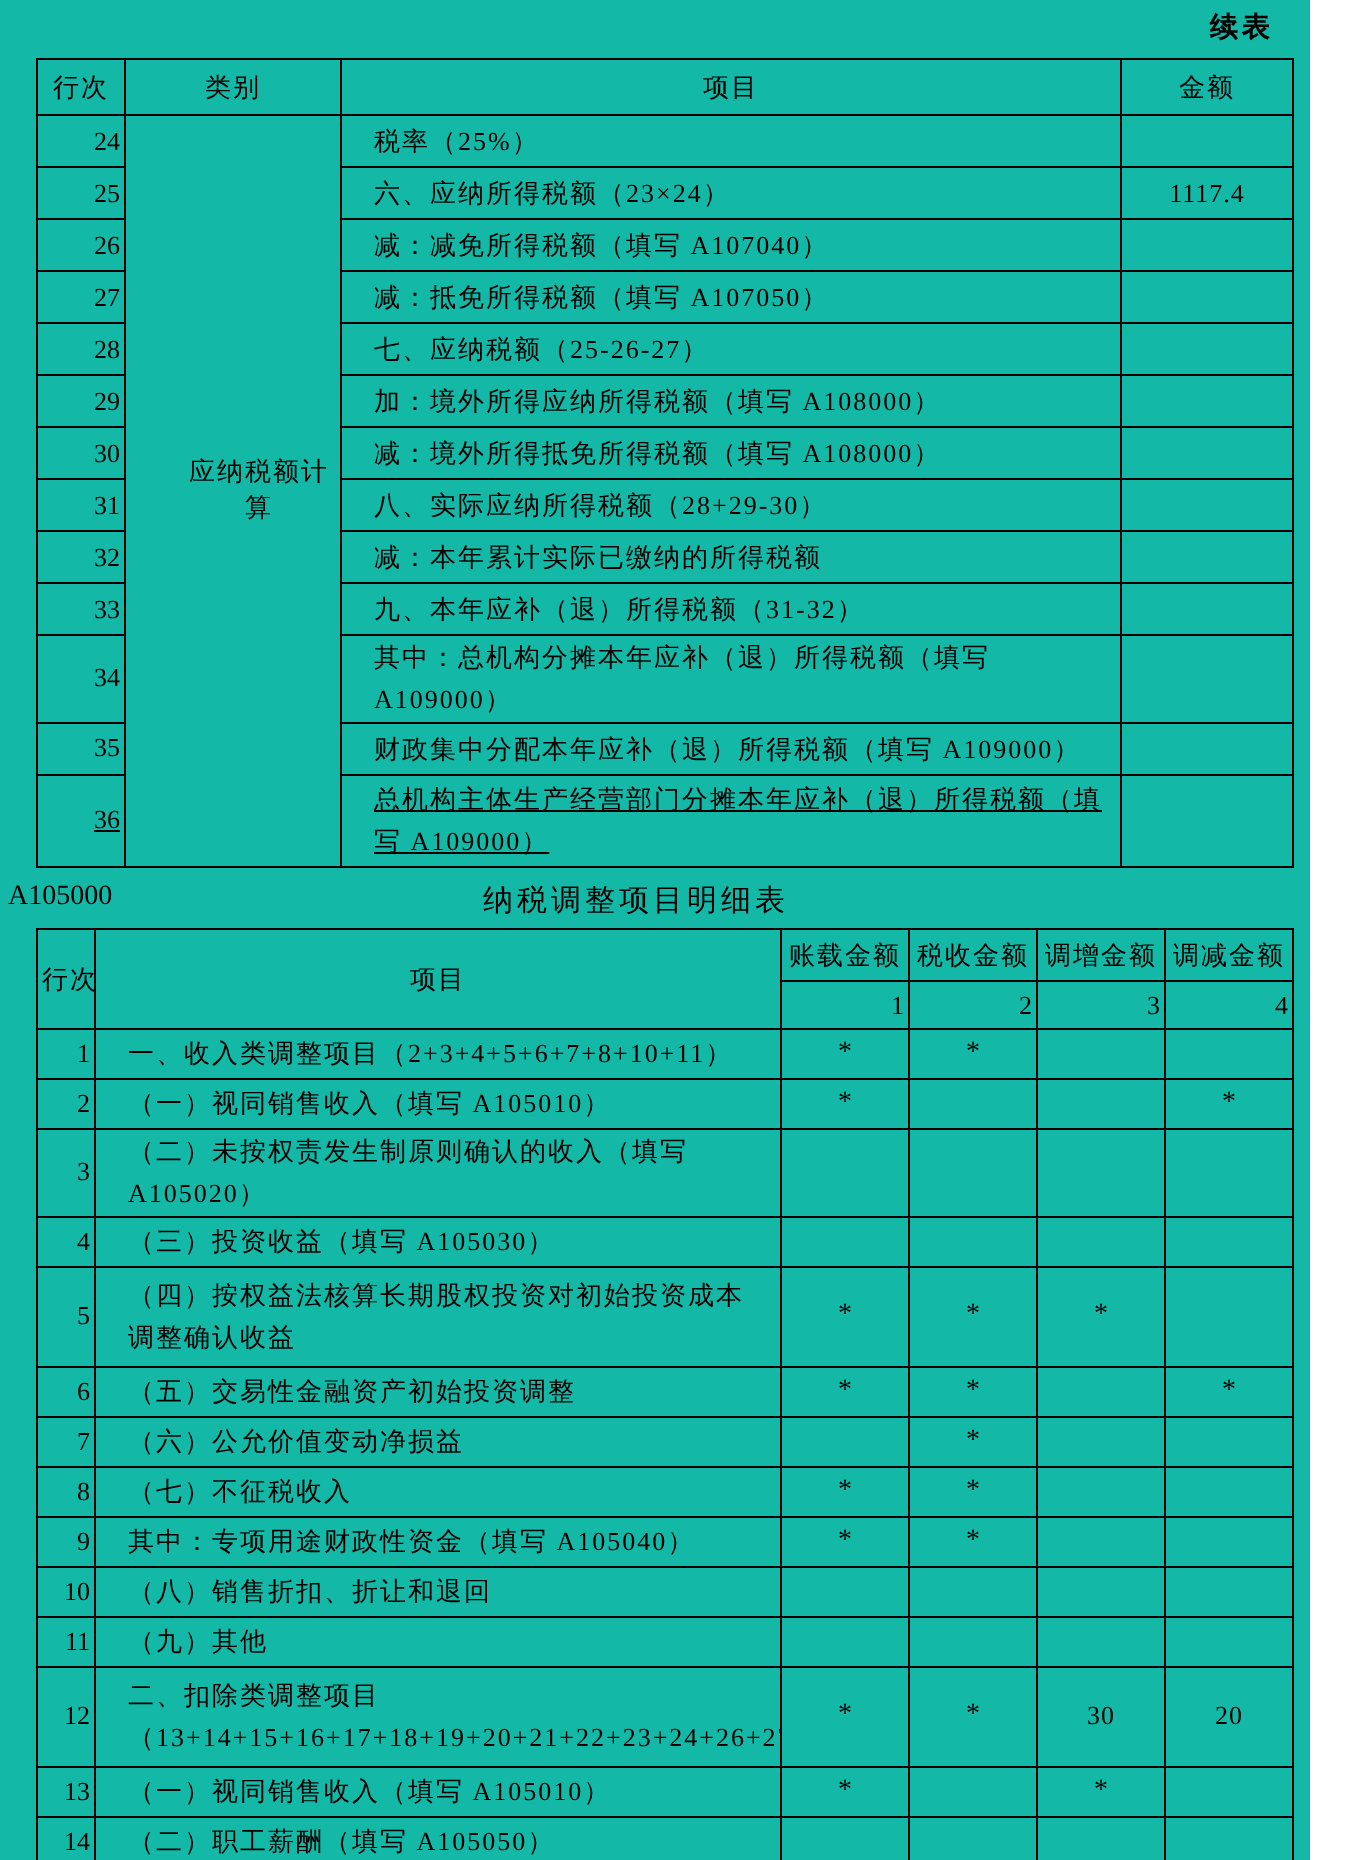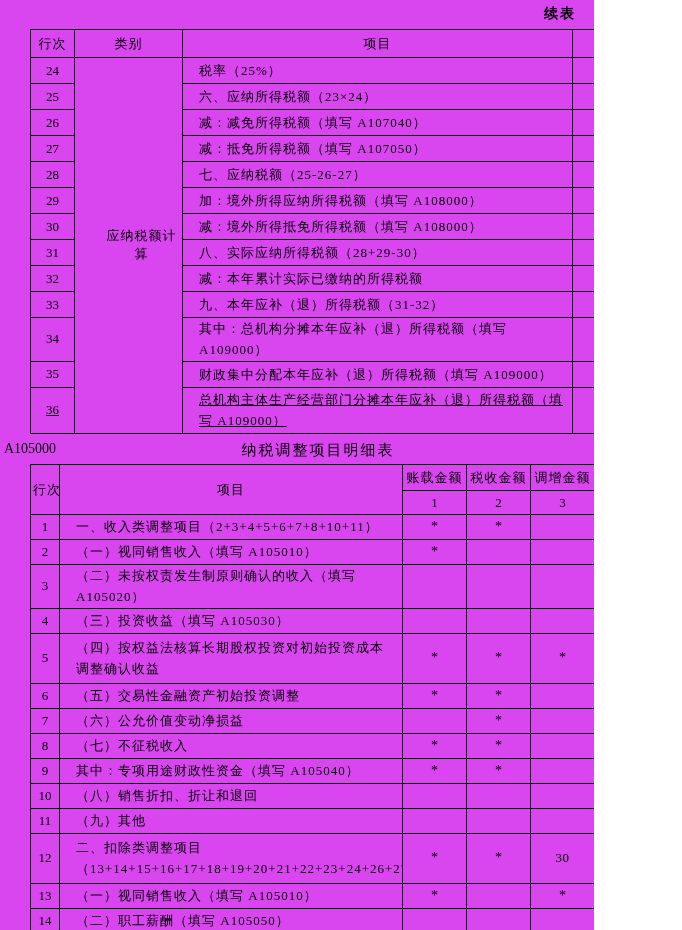--- a/index.html
+++ b/index.html
@@ -1,28 +1,28 @@
 <!DOCTYPE html>
 <html><head>
 <meta charset="utf-8">
 <style>
   html,body { margin:0; padding:0; background:#ffffff; }
   body {
     width:682px; height:930px;
     font-family:"Liberation Serif","DejaVu Serif",serif;
     color:#000;
   }
-  .page { position:relative; width:594px; height:930px; background:#d946ef; overflow:hidden; }
+  .page { position:relative; width:655px; height:930px; background:#14b8a6; overflow:hidden; }
 
   .continued {
     position:absolute; top:5px; right:18px;
     font-weight:bold; font-size:14px; letter-spacing:2px;
   }
 
-  table { border-collapse:collapse; table-layout:fixed;margin-left:12px; }
+  table { border-collapse:collapse; table-layout:fixed; }
   td, th {
     border:1px solid #000;
     font-size:13px; font-weight:normal;
     padding:0 2px; vertical-align:middle;
     overflow:hidden;
   }
 
   
   .t1 { position:absolute; left:18px; top:29px; width:628px; }
   .t1 tr { height:26px; }
@@ -37,21 +37,21 @@
     font-weight:normal; font-size:15px; letter-spacing:2px;
   }
 
   
   .t2 { position:absolute; left:18px; top:464px; width:628px; }
   .t2 tr { height:25px; }
   .t2 tr.hdr1 { height:26px; }
   .t2 tr.hdr2 { height:24px; }
   .t2 tr.tall { height:50px; }
 
-  .center { text-align:center; }
+  .center { text-align:right; }
   .item { text-align:left; padding-left:16px; padding-right:6px; letter-spacing:1px; line-height:1.65; }
   .headcell { text-align:center; letter-spacing:1px; white-space:nowrap; }
   .star { text-align:center; font-size:14px; }
   .amt { text-align:center; letter-spacing:0.5px; }
   .catcell { text-align:center; letter-spacing:1px;padding-left:28px; }
 </style>
 </head>
 <body>
 
 <div class="page">

